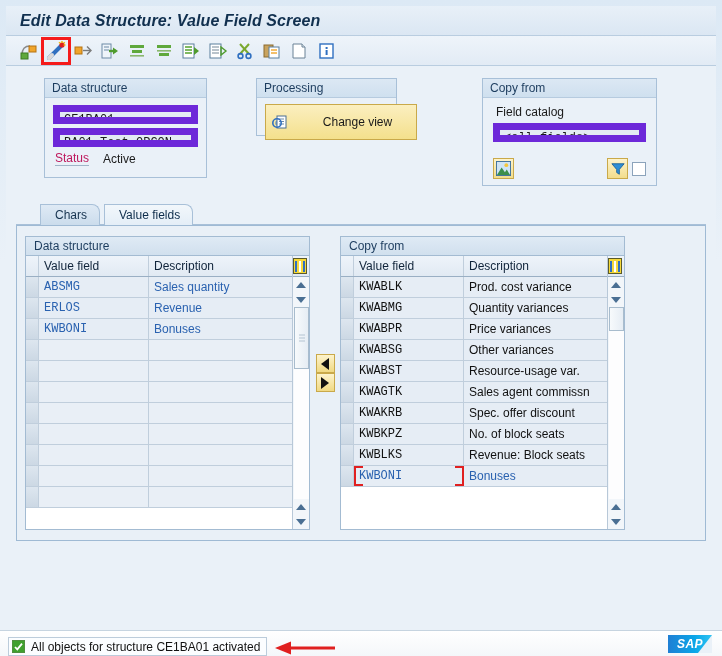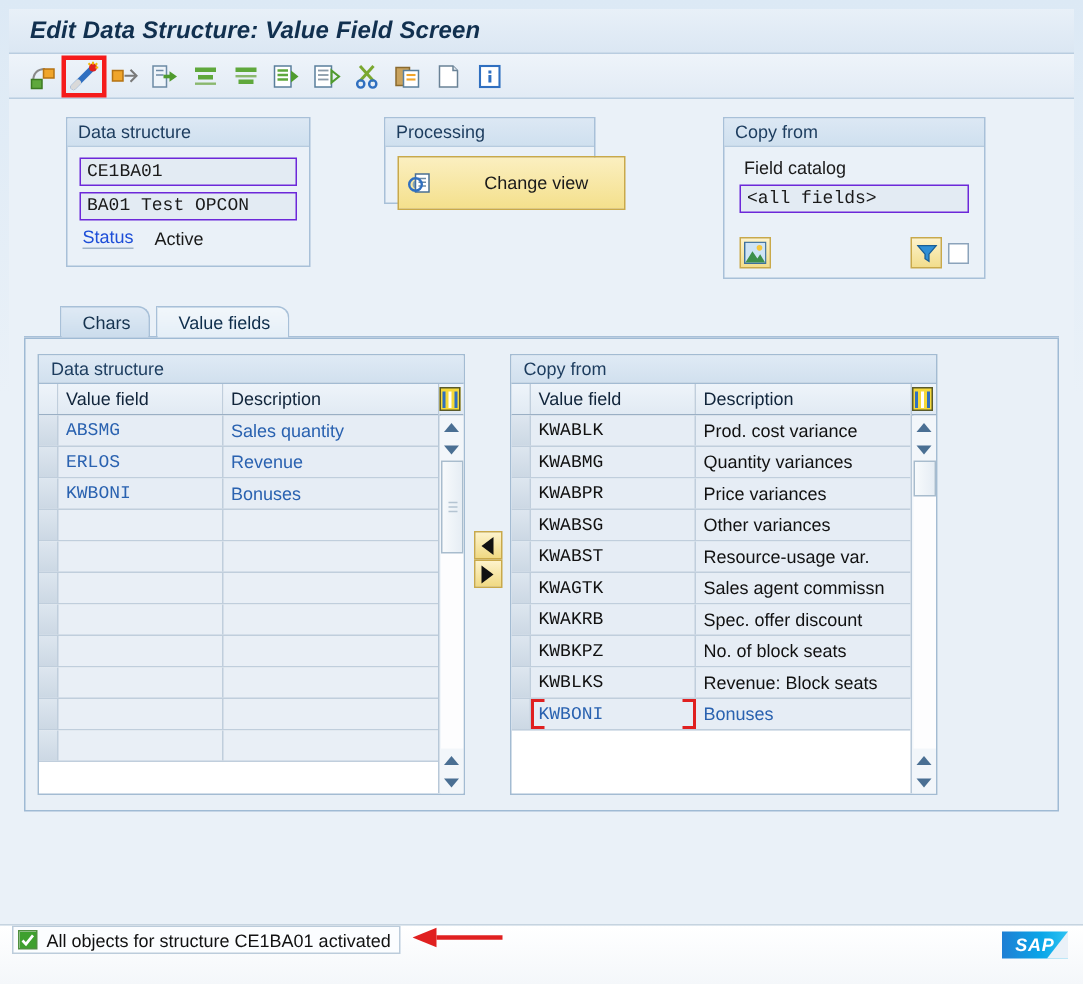--- a/index.html
+++ b/index.html
@@ -74,31 +74,31 @@
     height:19px; line-height:19px;
     padding-left:7px;
     font-size:12px; color:#1c3c5e;
     background:linear-gradient(#dce8f4,#cfe0ef);
     border-bottom:1px solid #b6cbdf;
   }
   .gb-body { padding:7px 8px 8px 8px; }
 
   .inp {
     background:#e3ebf3;
-    border:1px solid #6d28d9;
+    border:7px solid #6d28d9;
     height:19px; line-height:17px;
     padding:0 4px;
     font-family:"Liberation Mono", monospace;
     font-size:12px; color:#1a1a1a;
     display:block;
     margin-bottom:4px;
     white-space:nowrap; overflow:hidden;
   }
   .statusrow { display:flex; align-items:center; gap:14px; margin-top:3px; padding-left:2px;}
-  .status-label { font-size:12px; color:#1d4ed8; border-bottom:1px solid #9fb4c8; padding-bottom:0px;}
+  .status-label { font-size:12px; color:#be185d; border-bottom:1px solid #9fb4c8; padding-bottom:0px;}
   .status-val { font-size:12px; color:#1a1a1a; }
 
   
   .change-btn {
     height:24px;
     background:linear-gradient(#fbefc0,#f4e08c);
     border:1px solid #c9a94a;
     display:flex; align-items:center;
     padding:17px 6px; gap:16px;
     width:152px;
@@ -263,24 +263,24 @@
     background:linear-gradient(#fdf3cc,#f0d983);
     border:1px solid #c9a94a;
     display:flex; align-items:center; justify-content:center;
     cursor:pointer;
   }
   .tri.left  { border-top:6px solid transparent; border-bottom:6px solid transparent; border-right:8px solid #111; }
   .tri.right { border-top:6px solid transparent; border-bottom:6px solid transparent; border-left:8px solid #111; }
 
   
   .statusbar {
-    height:40px;
+    height:26px;
     background:linear-gradient(#ffffff,#f4f7fa);
     border-top:1px solid #c6d4e0;
-    display:flex; align-items:flex-start;
+    display:flex; align-items:flex-end;
     padding:0 8px;
     position:relative;
   }
   .msgbox {
     display:flex; align-items:center; gap:6px;
     border:1px solid #bcccdb;
     background:#fbfdff;
     height:19px; padding:0 6px 0 3px;
   }
   .ok-ico {

